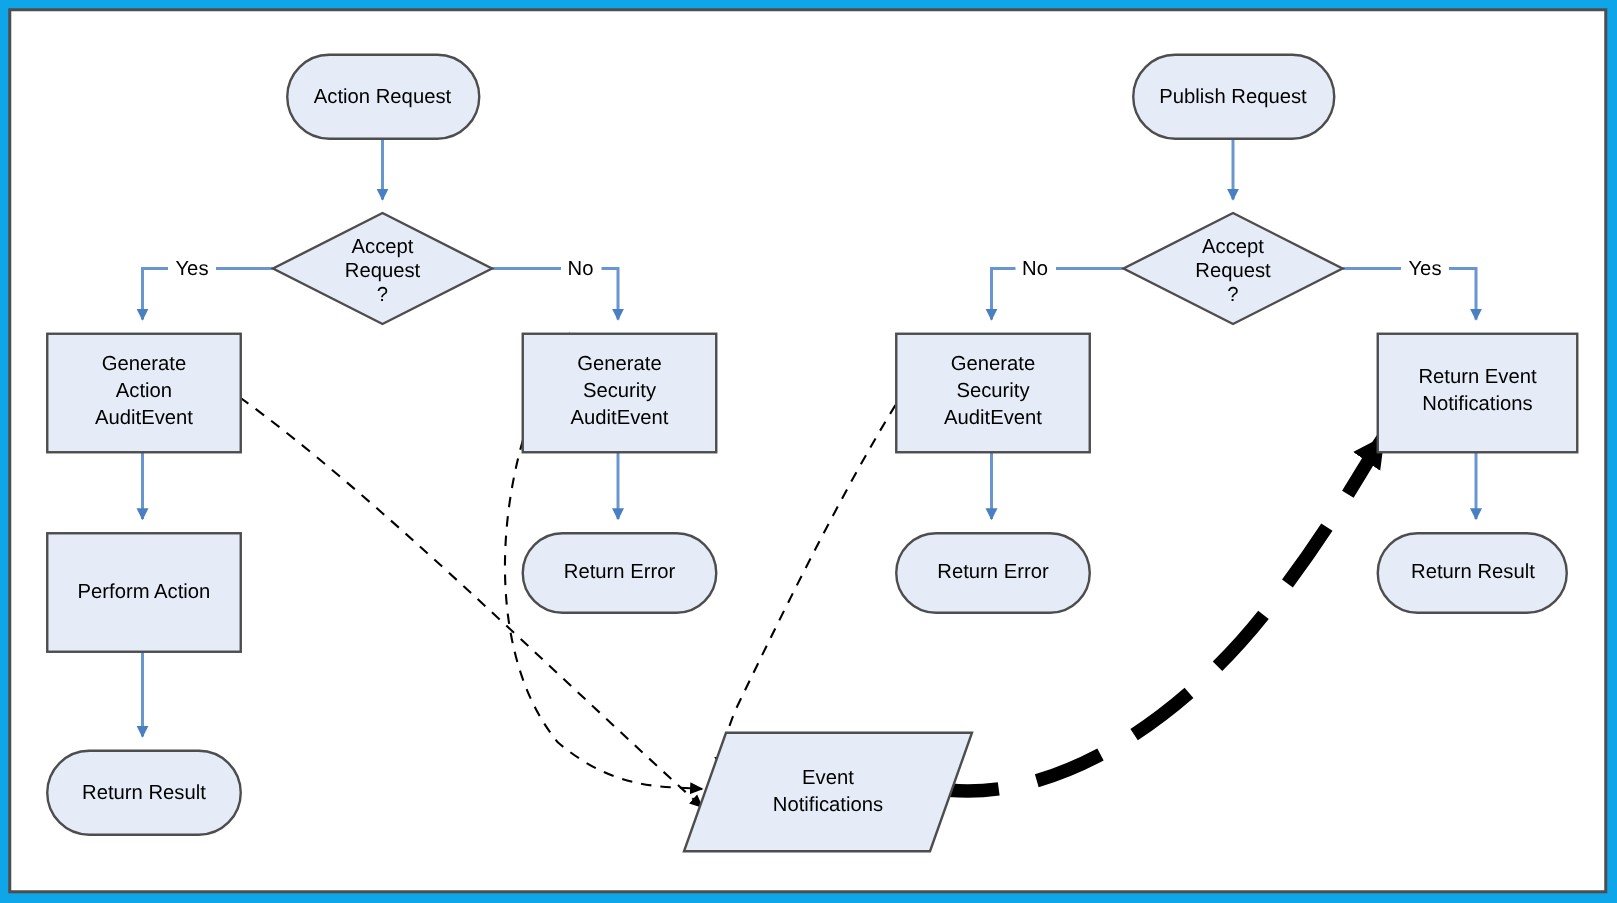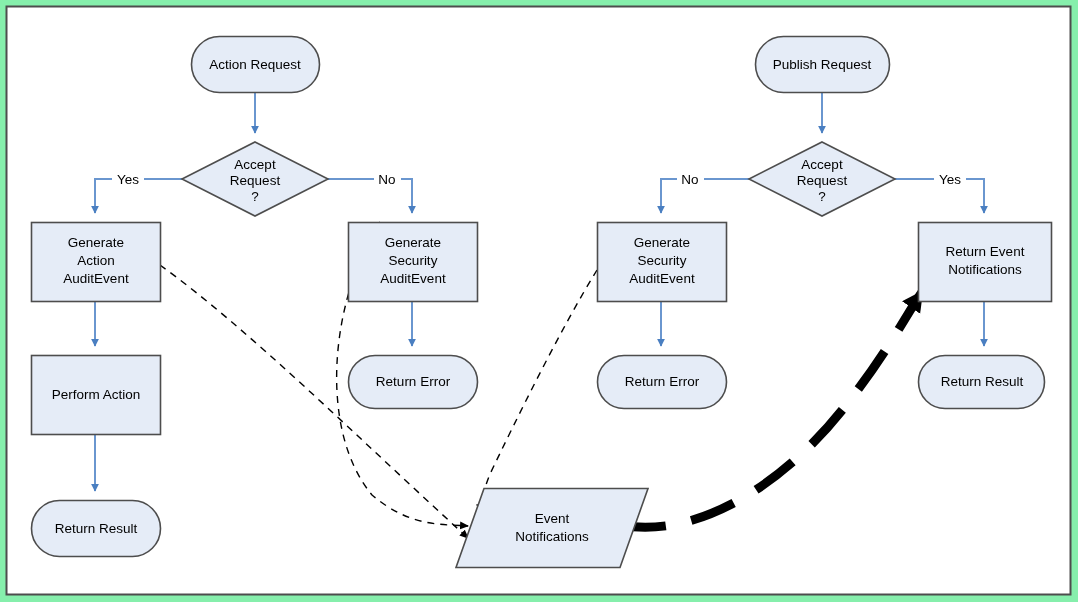--- a/index.html
+++ b/index.html
@@ -5,21 +5,21 @@
   html, body {
     margin: 0;
     padding: 0;
     background: #ffffff;
     font-family: "Liberation Sans", sans-serif;
   }
   #canvas-frame {
     position: relative;
     width: 1078px;
     height: 602px;
-    background: #86efac;
+    background: #0ea5e9;
     box-sizing: border-box;
     overflow: hidden;
   }
   #diagram-svg {
     position: absolute;
     left: 0;
     top: 0;
     width: 1078px;
     height: 602px;
     display: block;

